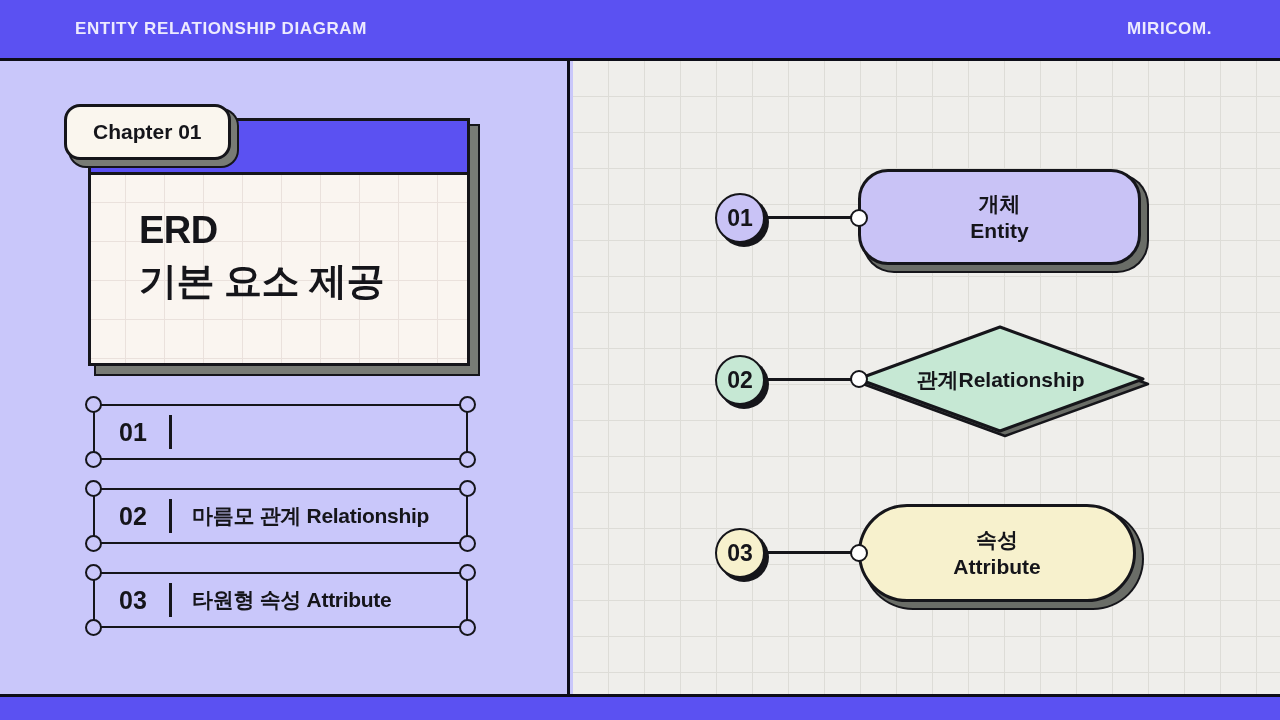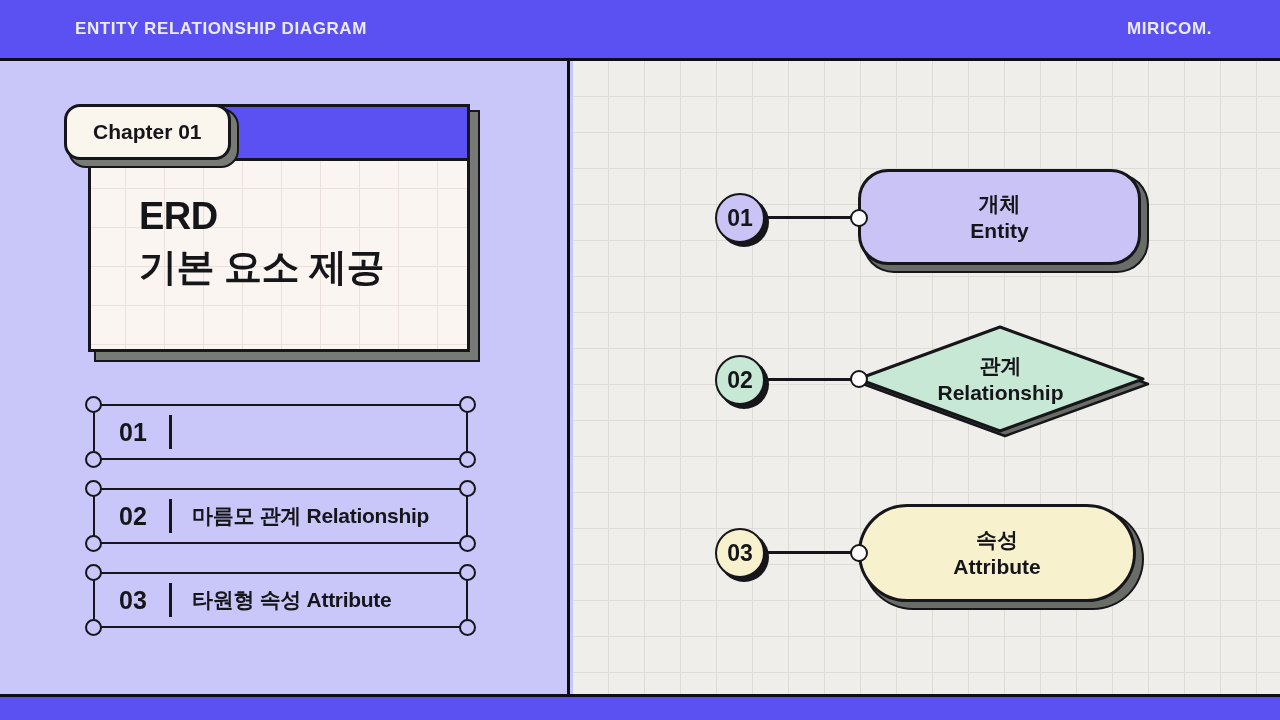--- a/index.html
+++ b/index.html
@@ -29,21 +29,21 @@
   .rightpanel{
     position:absolute;left:573px;top:61px;width:707px;height:633px;
     background-color:#efeeeb;
     background-image:
       linear-gradient(#dddcd7 1px, transparent 1px),
       linear-gradient(90deg, #dddcd7 1px, transparent 1px);
     background-size:36px 36px;background-position:-1px -1px;
   }
   
   .title-card{
-    position:absolute;left:88px;top:104px;width:382px;height:248px;
+    position:absolute;left:88px;top:118px;width:382px;height:248px;
     border:3px solid #15151a;box-sizing:border-box;background:#faf5f0;
     box-shadow:8px 8px 0 #787b75, 8px 8px 0 2px #15151a;
   }
   .title-card-header{
     height:51px;background:#5b51f2;border-bottom:3px solid #15151a;
   }
   .title-card-body{
     height:188px;
     background-color:#faf5f0;
     background-image:
@@ -95,21 +95,21 @@
     text-align:left;font-size:21px;line-height:27px;z-index:3;
     box-shadow:6px 6px 0 #6a6d67, 6px 6px 0 2px #15151a;
   }
   .fill-entity{background:#c9c3f6;}
   .fill-attribute{background:#f7f1cd;}
   .shape-entity{left:858px;top:169px;width:283px;height:96px;border-radius:30px;}
   .shape-attribute{left:858px;top:504px;width:278px;height:98px;border-radius:49px;}
   .diamond-wrap{position:absolute;left:850px;top:320px;width:306px;height:126px;z-index:3;}
   .diamond-label{
     position:absolute;left:858px;top:327px;width:285px;height:104px;
-    display:flex;flex-direction:column;align-items:center;justify-content:center;
+    display:flex;align-items:center;justify-content:center;
     text-align:center;font-size:21px;line-height:27px;z-index:4;
   }
   .badge-1{left:715px;top:193px;background:#c9c3f6;}
   .badge-2{left:715px;top:355px;background:#c6e8d4;}
   .badge-3{left:715px;top:528px;background:#f7f1cd;}
   .conn-1{left:740px;top:216px;width:120px;}
   .conn-2{left:740px;top:378px;width:120px;}
   .conn-3{left:740px;top:551px;width:120px;}
   .port-1{left:850px;top:209px;}
   .port-2{left:850px;top:370px;}

